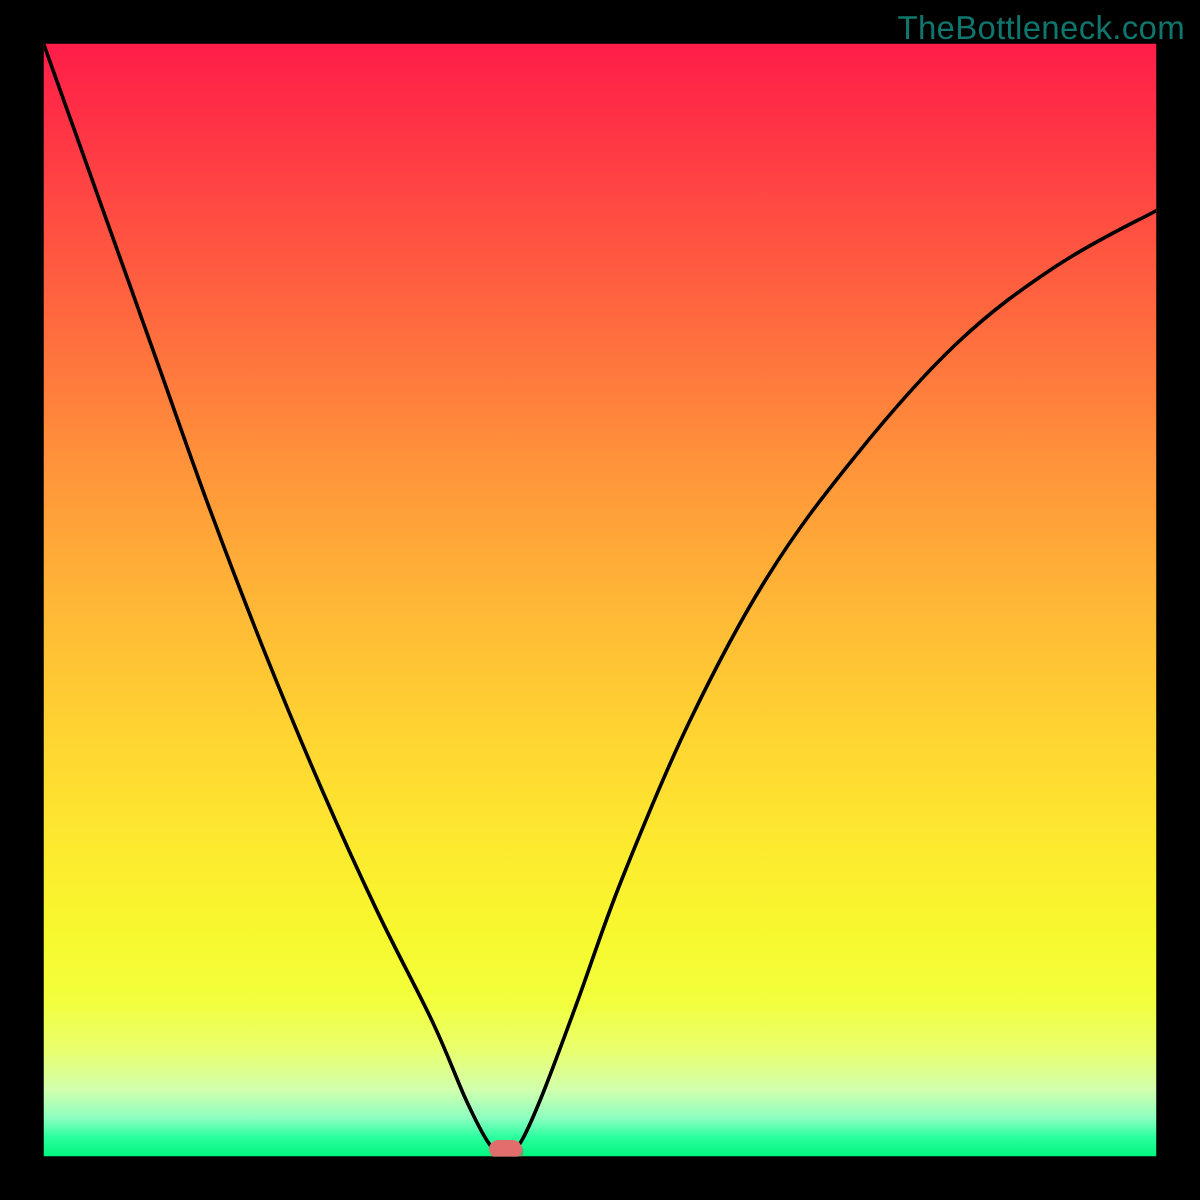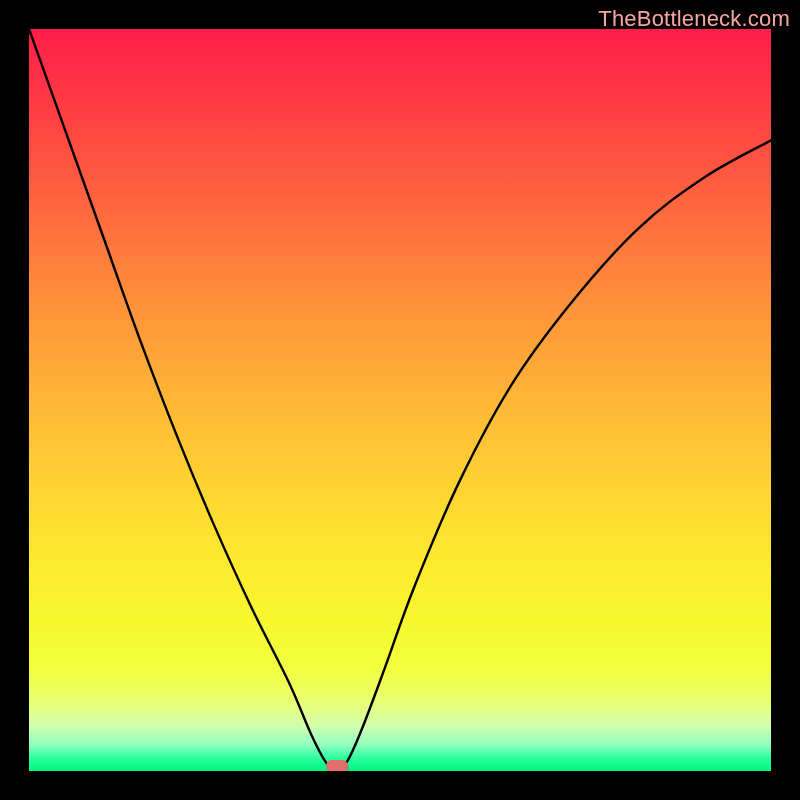--- a/index.html
+++ b/index.html
@@ -9,21 +9,21 @@
     width: 800px;
     height: 800px;
     background: #000;
   }
   .watermark {
     position: absolute;
     top: 6px;
     right: 10px;
     font-family: Arial, Helvetica, sans-serif;
     font-size: 22px;
-    color: #fca5a5;
+    color: #0f766e;
     letter-spacing: 0.2px;
     z-index: 5;
   }
   .plot-area {
     position: absolute;
     left: 29px;
     top: 29px;
     width: 742px;
     height: 742px;
     overflow: hidden;

